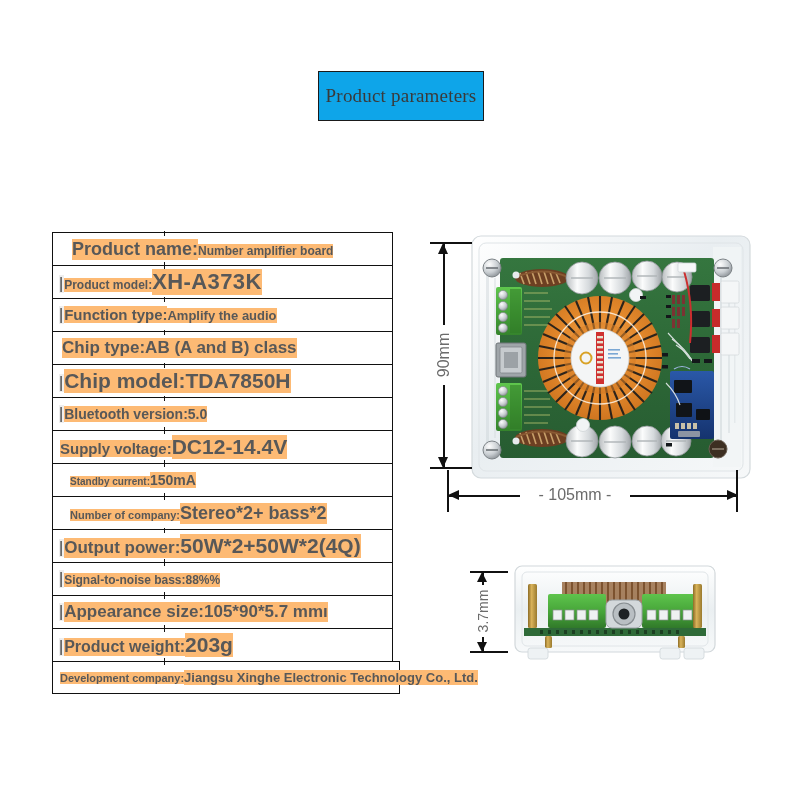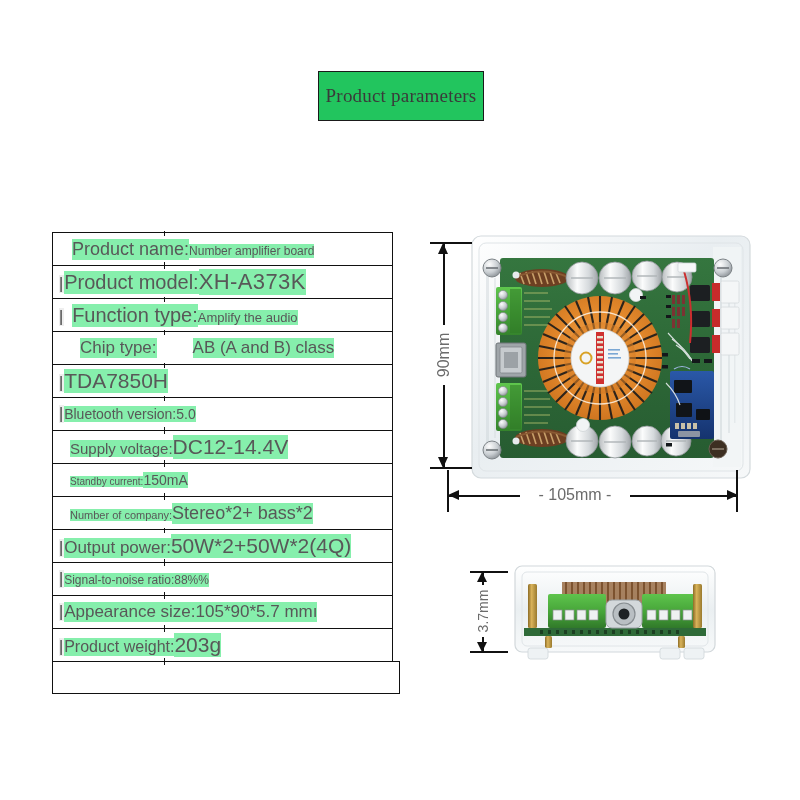--- a/index.html
+++ b/index.html
@@ -18,21 +18,21 @@
   }
 
   
   #title-box {
     position: absolute;
     left: 318px;
     top: 71px;
     width: 164px;
     height: 48px;
     border: 1.5px solid #1a1a1a;
-    background: #22c55e;
+    background: #0ea5e9;
     display: flex;
     align-items: center;
     justify-content: center;
   }
   #title-box .title-text {
     font-family: "Liberation Serif", serif;
     font-size: 19px;
     color: #3a3a3a;
     letter-spacing: 0.2px;
     white-space: nowrap;
@@ -73,49 +73,50 @@
     bottom: -2px;
   }
 
   #spec-table .cellwrap {
     display: flex;
     align-items: baseline;
     padding-left: 6px;
     white-space: nowrap;
   }
   #spec-table .lbl, #spec-table .val {
-    background: #86efac;
+    background: #fdba74;
     color: #585858;
+    font-weight: bold;
   }
   #spec-table .bar {
     color: #3a3a3a;
     background: #eeeeee;
     padding-right: 1px;
   }
 
   
   .r-name   .lbl { font-size: 18px; margin-left: 12px; }
   .r-name   .val { font-size: 12px; }
 
-  .r-model  .lbl { font-size: 20px; }
+  .r-model  .lbl { font-size: 12px; }
   .r-model  .val { font-size: 22px; letter-spacing: 0.4px; }
 
-  .r-func   .lbl { font-size: 20px; margin-left: 8px; }
+  .r-func   .lbl { font-size: 15px; }
   .r-func   .val { font-size: 13px; }
 
-  .r-chiptype .lbl { font-size: 17px; margin-left: 20px; }
-  .r-chiptype .val { font-size: 17px; margin-left: 36px; }
+  .r-chiptype .lbl { font-size: 17px; margin-left: 2px; }
+  .r-chiptype .val { font-size: 17px; }
 
   .r-chipmodel .lbl { font-size: 21px; }
   .r-chipmodel .val { font-size: 21px; }
 
   .r-bt .lbl { font-size: 14px; }
   .r-bt .val { font-size: 14px; }
 
-  .r-volt .lbl { font-size: 15px; margin-left: 10px; }
+  .r-volt .lbl { font-size: 15px; }
   .r-volt .val { font-size: 21px; }
 
   .r-standby .lbl { font-size: 10px; margin-left: 10px; }
   .r-standby .val { font-size: 14px; text-align: center; }
 
   .r-chan .lbl { font-size: 11px; margin-left: 10px; }
   .r-chan .val { font-size: 18px; }
 
   .r-power .lbl { font-size: 17px; }
   .r-power .val { font-size: 21px; }
@@ -281,20 +282,21 @@
       <span class="bar"></span>
       <span class="lbl">Chip type:</span>
       <span class="val">AB (A and B) class</span>
     </span>
   </div>
 
   <div class="row r-chipmodel">
     <span class="colmark"></span>
     <span class="cellwrap">
       <span class="bar">|</span>
+      <span class="lbl">Chip model:</span>
       <span class="val">TDA7850H</span>
     </span>
   </div>
 
   <div class="row r-bt">
     <span class="colmark"></span>
     <span class="colmark low"></span>
     <span class="cellwrap">
       <span class="bar">|</span>
       <span class="lbl">Bluetooth version:</span>
@@ -339,21 +341,21 @@
       <span class="lbl">Output power:</span>
       <span class="val">50W*2+50W*2(4Q)</span>
     </span>
   </div>
 
   <div class="row r-snr">
     <span class="colmark"></span>
     <span class="colmark low"></span>
     <span class="cellwrap">
       <span class="bar">|</span>
-      <span class="lbl">Signal-to-noise ratio:</span>
+      <span class="lbl">Signal-to-noise bass:</span>
       <span class="val">88%%</span>
     </span>
   </div>
 
   <div class="row r-size">
     <span class="colmark"></span>
     <span class="colmark low"></span>
     <span class="cellwrap">
       <span class="bar">|</span>
       <span class="lbl">Appearance size:</span>
@@ -366,20 +368,25 @@
     <span class="colmark low"></span>
     <span class="cellwrap">
       <span class="bar">|</span>
       <span class="lbl">Product weight:</span>
       <span class="val">203g</span>
     </span>
   </div>
 
   <div class="row r-dev">
     <span class="colmark"></span>
+    <span class="cellwrap">
+      <span class="bar"></span>
+      <span class="lbl">Development company:</span>
+      <span class="val">Jiangsu Xinghe Electronic Technology Co., Ltd.</span>
+    </span>
   </div>
 
 </div>
 
 <svg id="photo-top" viewBox="0 0 282 248">
   <defs>
     <linearGradient id="acryl" x1="0" y1="0" x2="1" y2="1">
       <stop offset="0" stop-color="#ffffff"></stop>
       <stop offset="0.45" stop-color="#e9eef1"></stop>
       <stop offset="1" stop-color="#f6f8f9"></stop>

